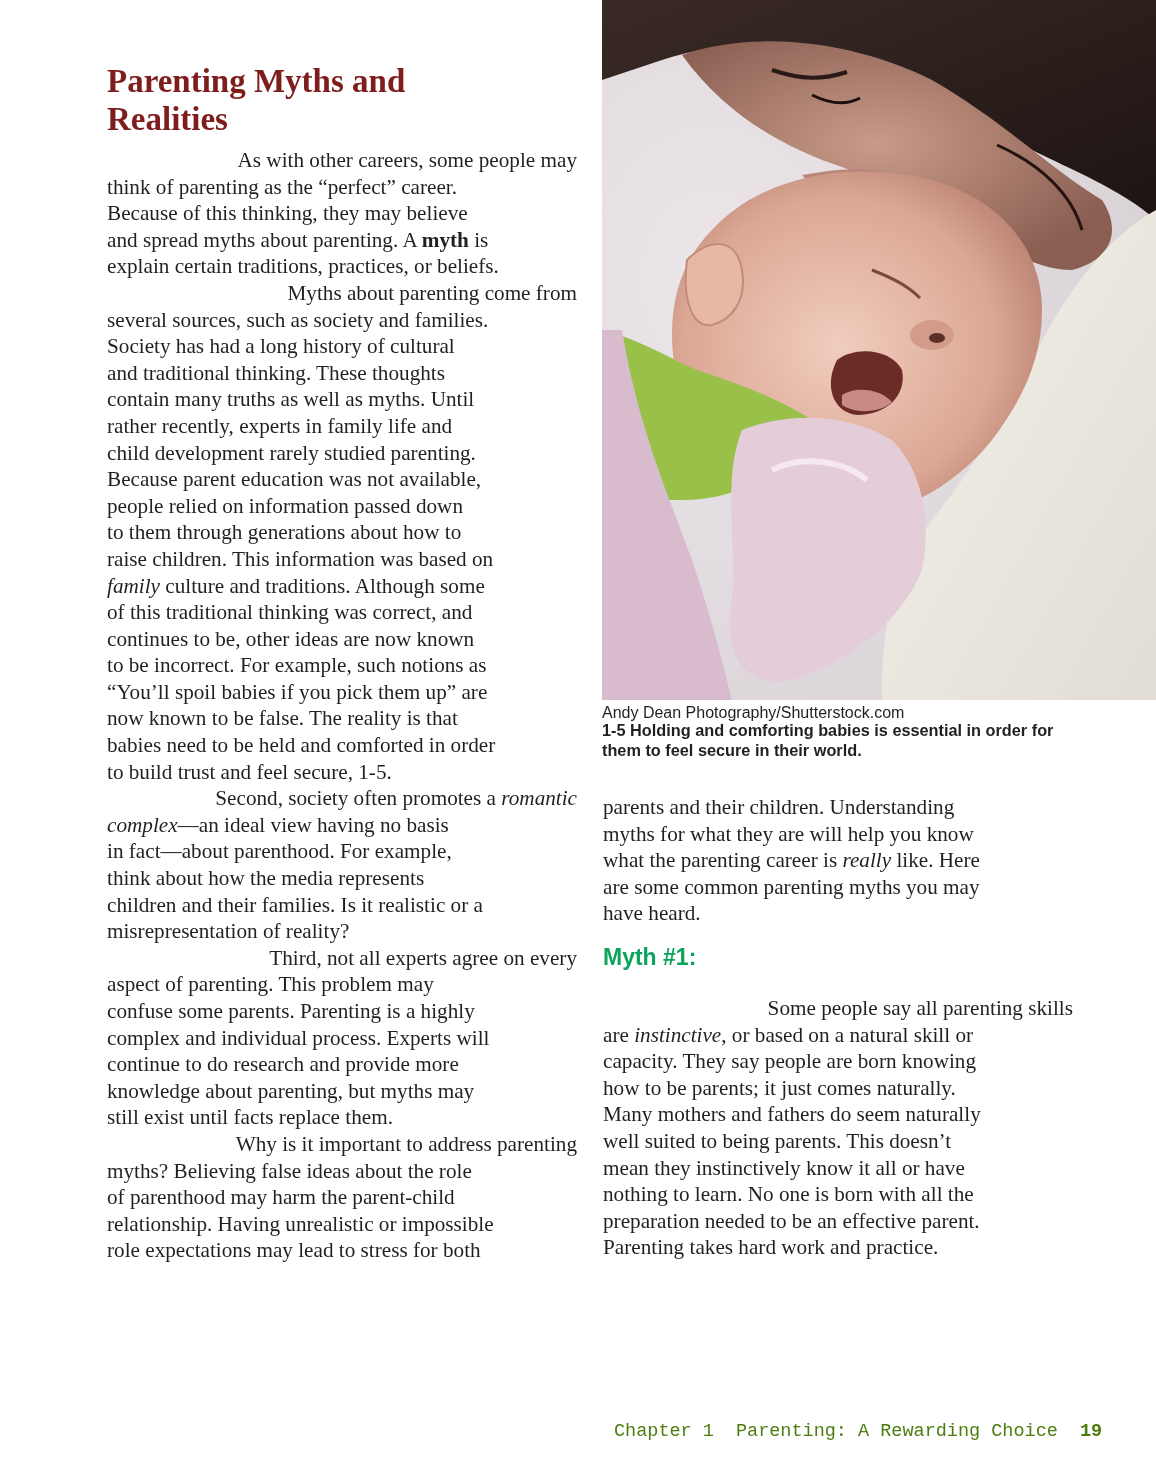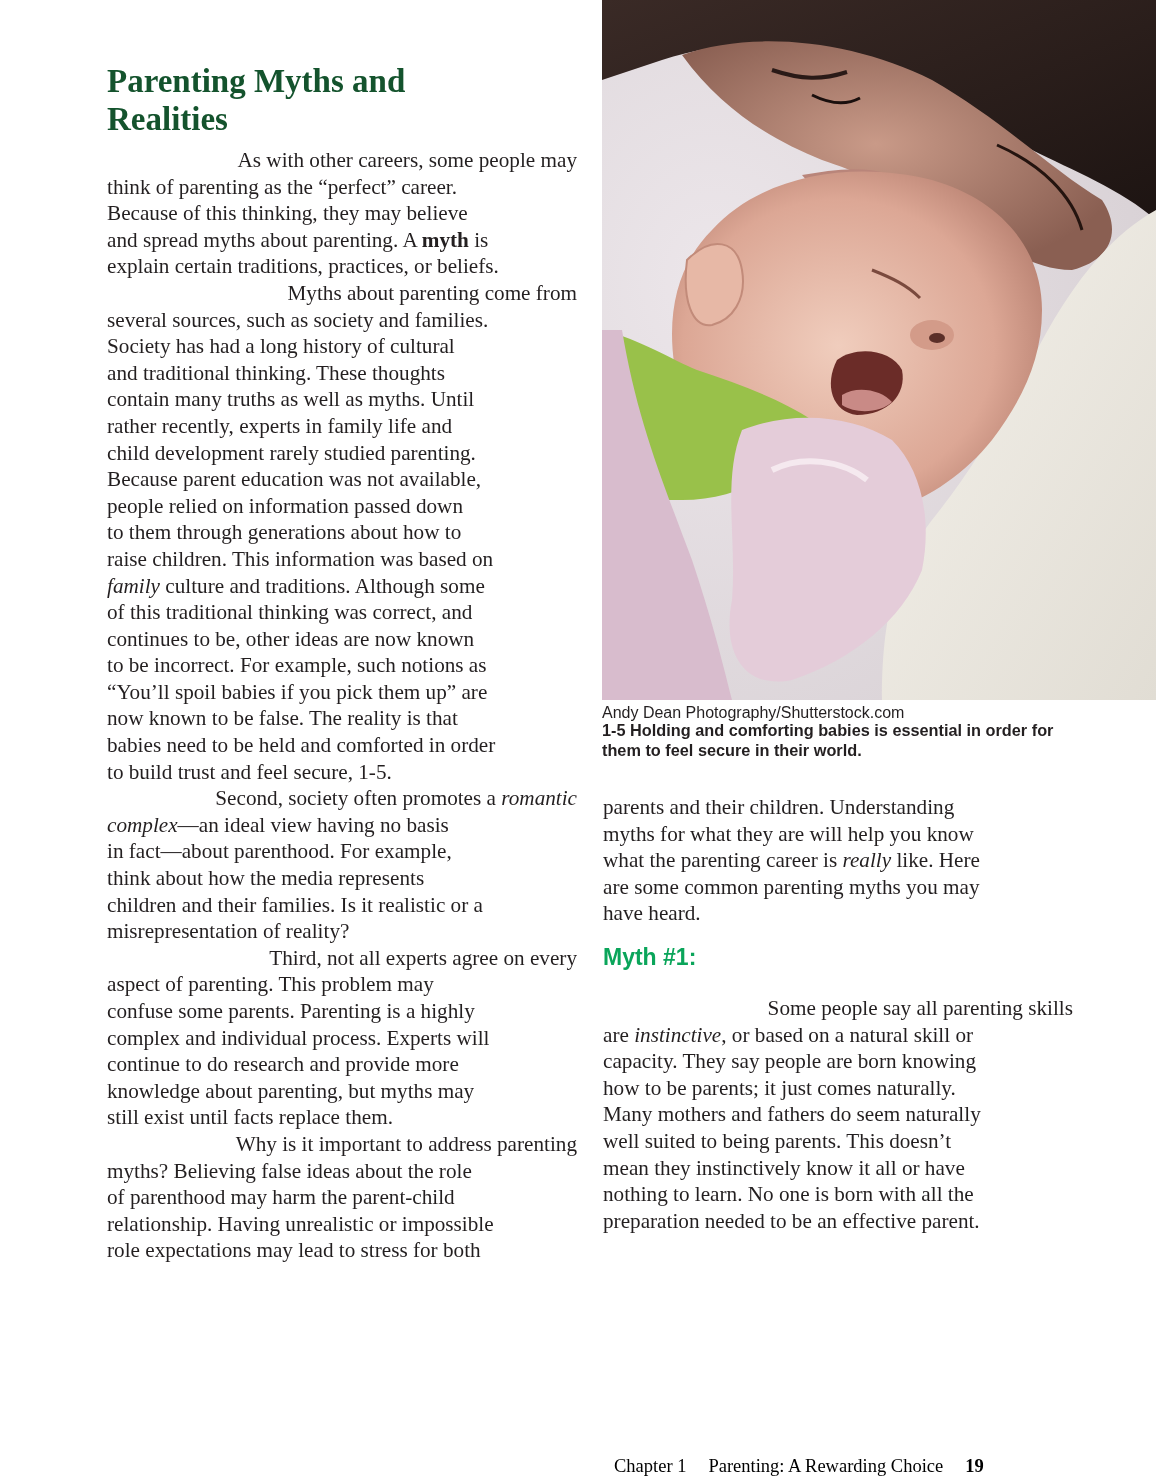--- a/index.html
+++ b/index.html
@@ -1,21 +1,21 @@
 <!DOCTYPE html>
 <html><head>
 <meta charset="utf-8">
 <style>
   html, body { margin: 0; padding: 0; background: #ffffff; }
   body { width: 1156px; height: 1479px; position: relative; overflow: hidden; color: #231f20; }
 
   #heading {
     position: absolute; left: 107px; top: 62px; width: 470px;
     font-family: "Liberation Serif", "DejaVu Serif", serif;
-    font-weight: bold; font-size: 33px; line-height: 38px; color: #14532d;
+    font-weight: bold; font-size: 33px; line-height: 38px; color: #7f1d1d;
     margin: 0;
   }
   .col { position: absolute; font-family: "Liberation Serif", "DejaVu Serif", serif; font-size: 21.2px; line-height: 26.6px; color: #231f20; }
   #col-left { left: 107px; top: 147px; width: 470px; }
   #col-right { left: 603px; top: 794px; width: 470px; }
   .line { display: block; white-space: nowrap; height: 26.6px; }
   .indent { padding-left: 40px; text-align: right; }
   .line i { font-style: italic; }
   .line b { font-weight: bold; }
 
@@ -36,22 +36,22 @@
   }
 
   #myth-heading {
     position: absolute; left: 603px; top: 946px; width: 470px;
     font-family: "Liberation Sans", "DejaVu Sans", sans-serif; font-weight: bold;
     font-size: 23px; line-height: 22px; color: #0aa55a;
   }
   #col-myth { left: 603px; top: 995px; width: 470px; }
 
   #footer {
-    position: absolute; left: 614px; top: 1421px; font-family: Liberation Serif, serif;
-    font-size: 18.5px; color: #000000; white-space: nowrap; margin-top: 35px;
+    position: absolute; left: 614px; top: 1421px; font-family: Liberation Mono, monospace;
+    font-size: 18.5px; color: #4d7c0f; white-space: nowrap;
   }
   #footer .gap { display: inline-block; width: 22px; }
   #footer .pagenum { font-weight: bold; }
 </style>
 </head>
 <body>
 
 <h1 id="heading">
   <span class="hl" style="display:block">Parenting Myths and</span>
   <span class="hl" style="display:block">Realities</span>
@@ -167,17 +167,18 @@
 <div id="col-myth" class="col">
     <span class="line indent">Some people say all parenting skills</span>
     <span class="line">are <i>instinctive</i>, or based on a natural skill or</span>
     <span class="line">capacity. They say people are born knowing</span>
     <span class="line">how to be parents; it just comes naturally.</span>
     <span class="line">Many mothers and fathers do seem naturally</span>
     <span class="line">well suited to being parents. This doesn’t</span>
     <span class="line">mean they instinctively know it all or have</span>
     <span class="line">nothing to learn. No one is born with all the</span>
     <span class="line">preparation needed to be an effective parent.</span>
+    <span class="line">Parenting takes hard work and practice.</span>
   </div>
 
 <div id="footer">
   <span>Chapter 1</span><span class="gap"></span><span>Parenting: A Rewarding Choice</span><span class="gap"></span><span class="pagenum">19</span>
 </div>
 
 </body></html>

